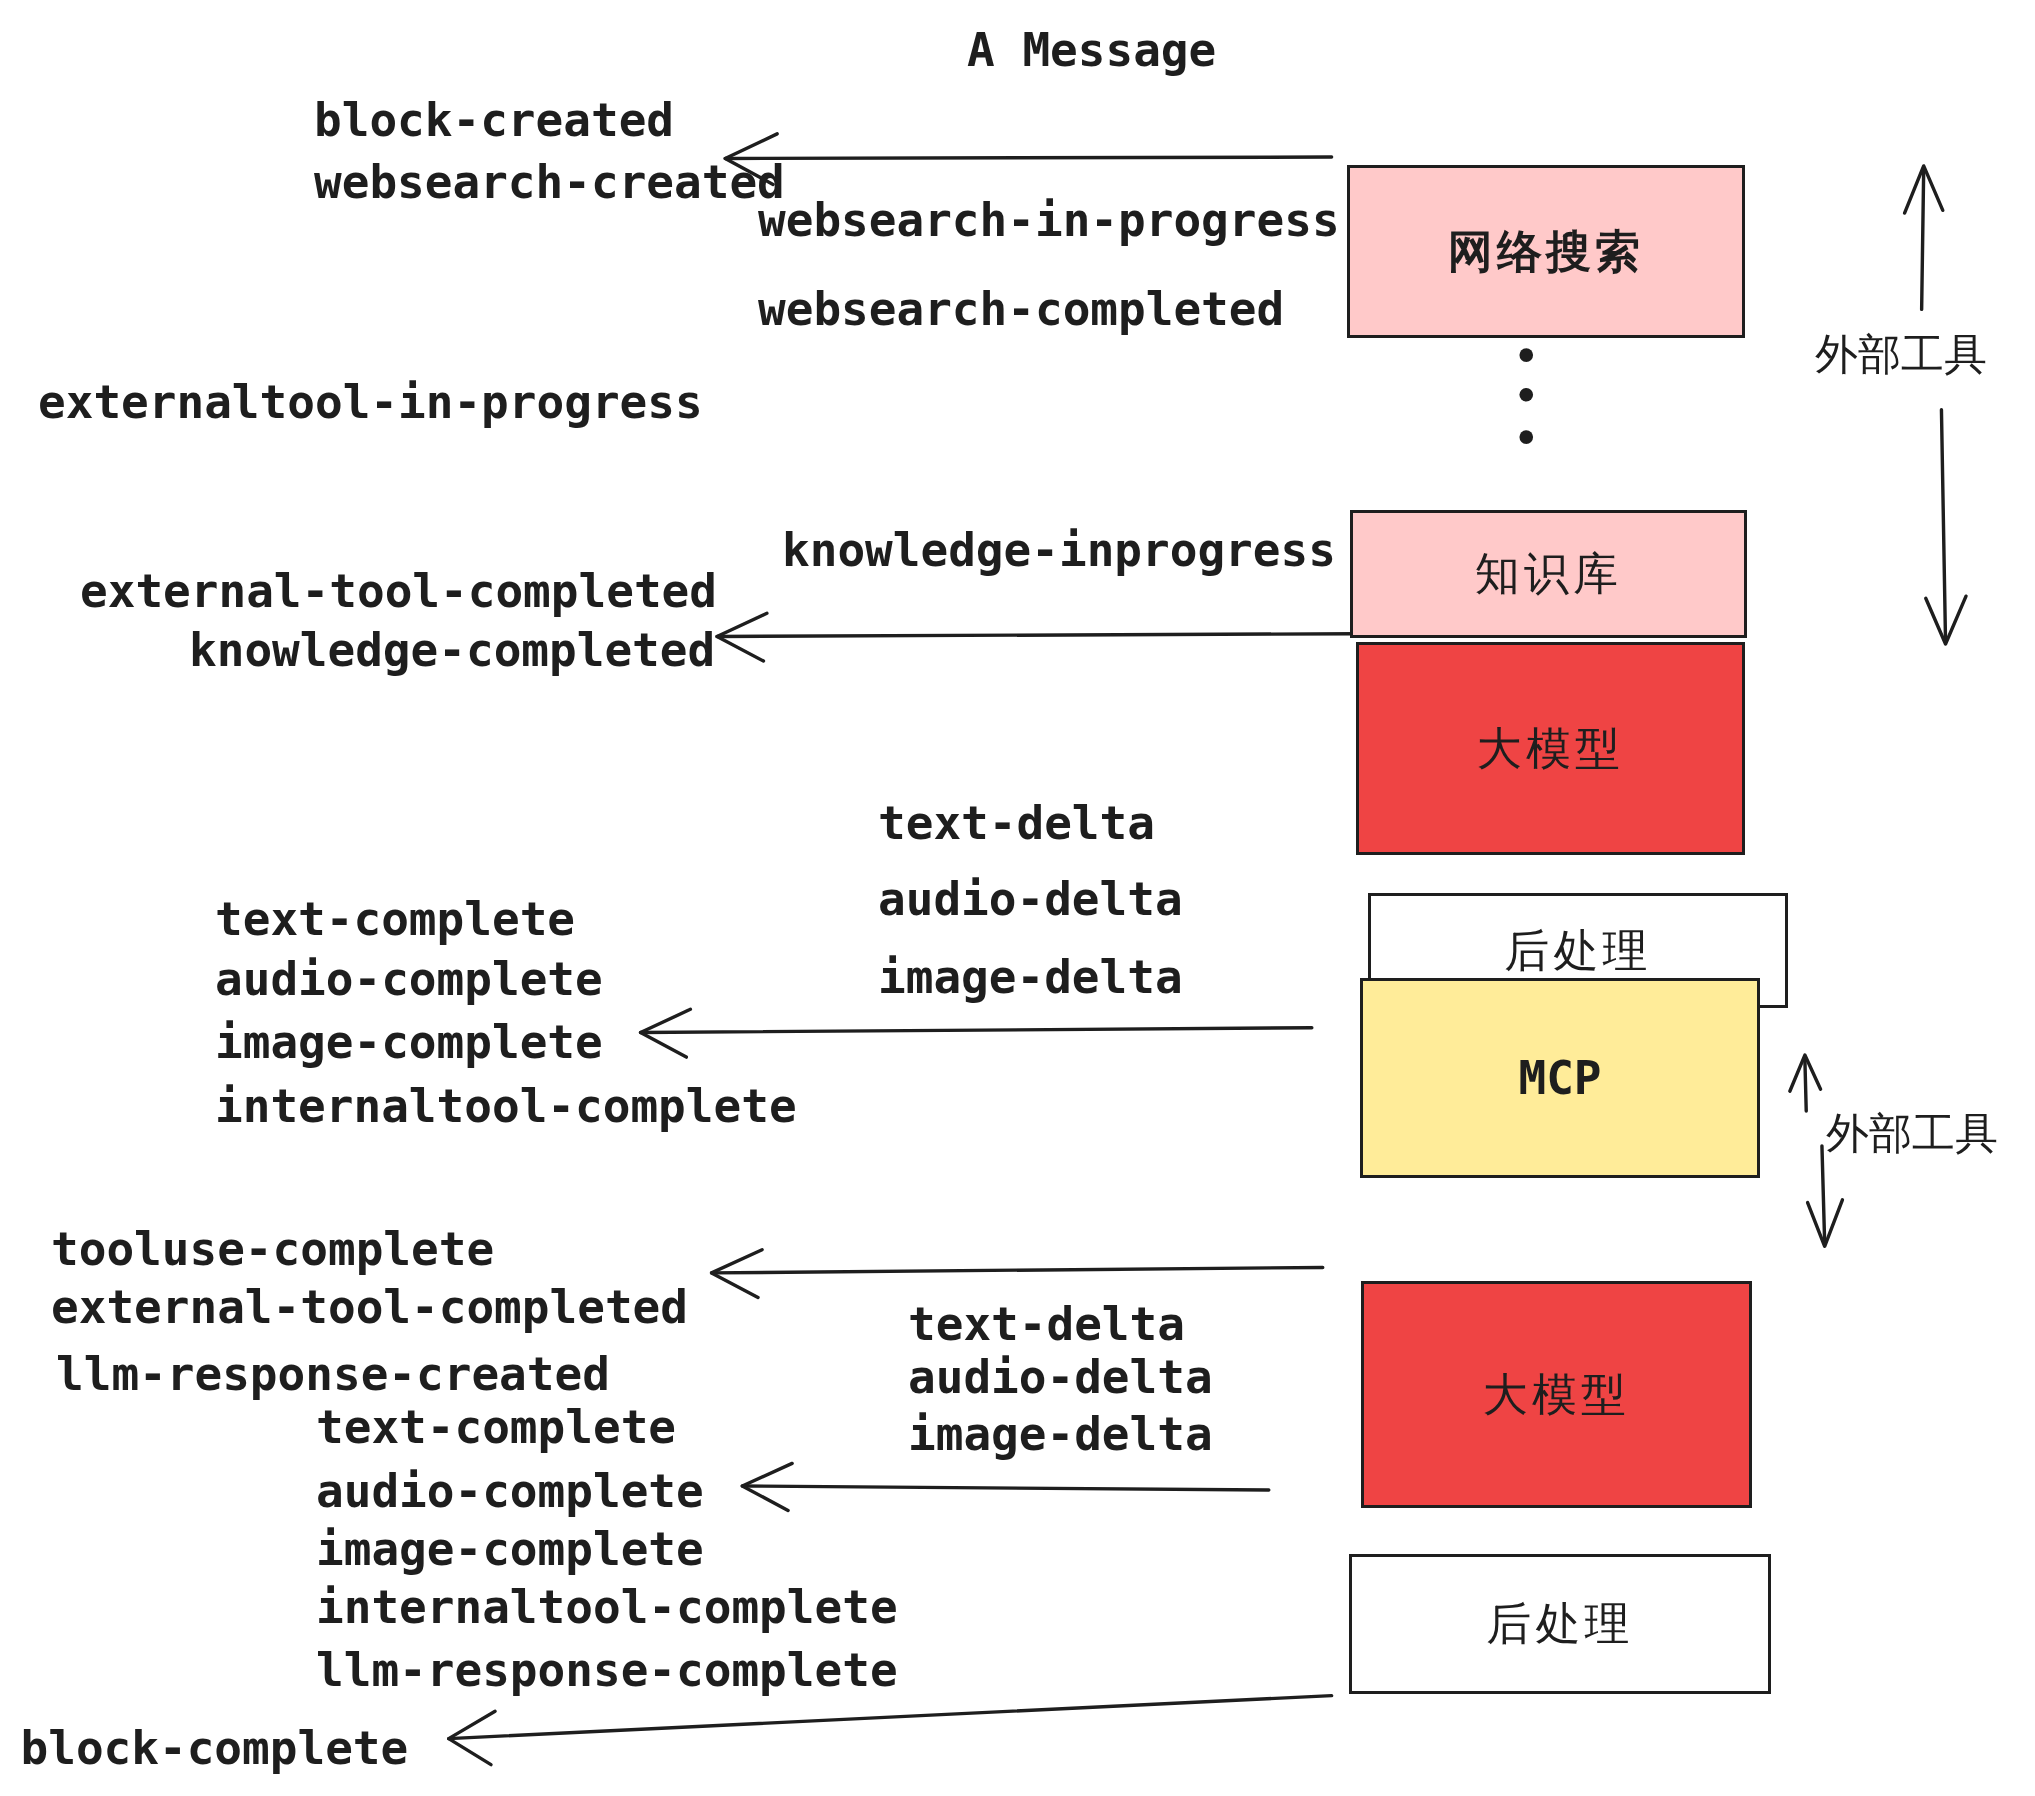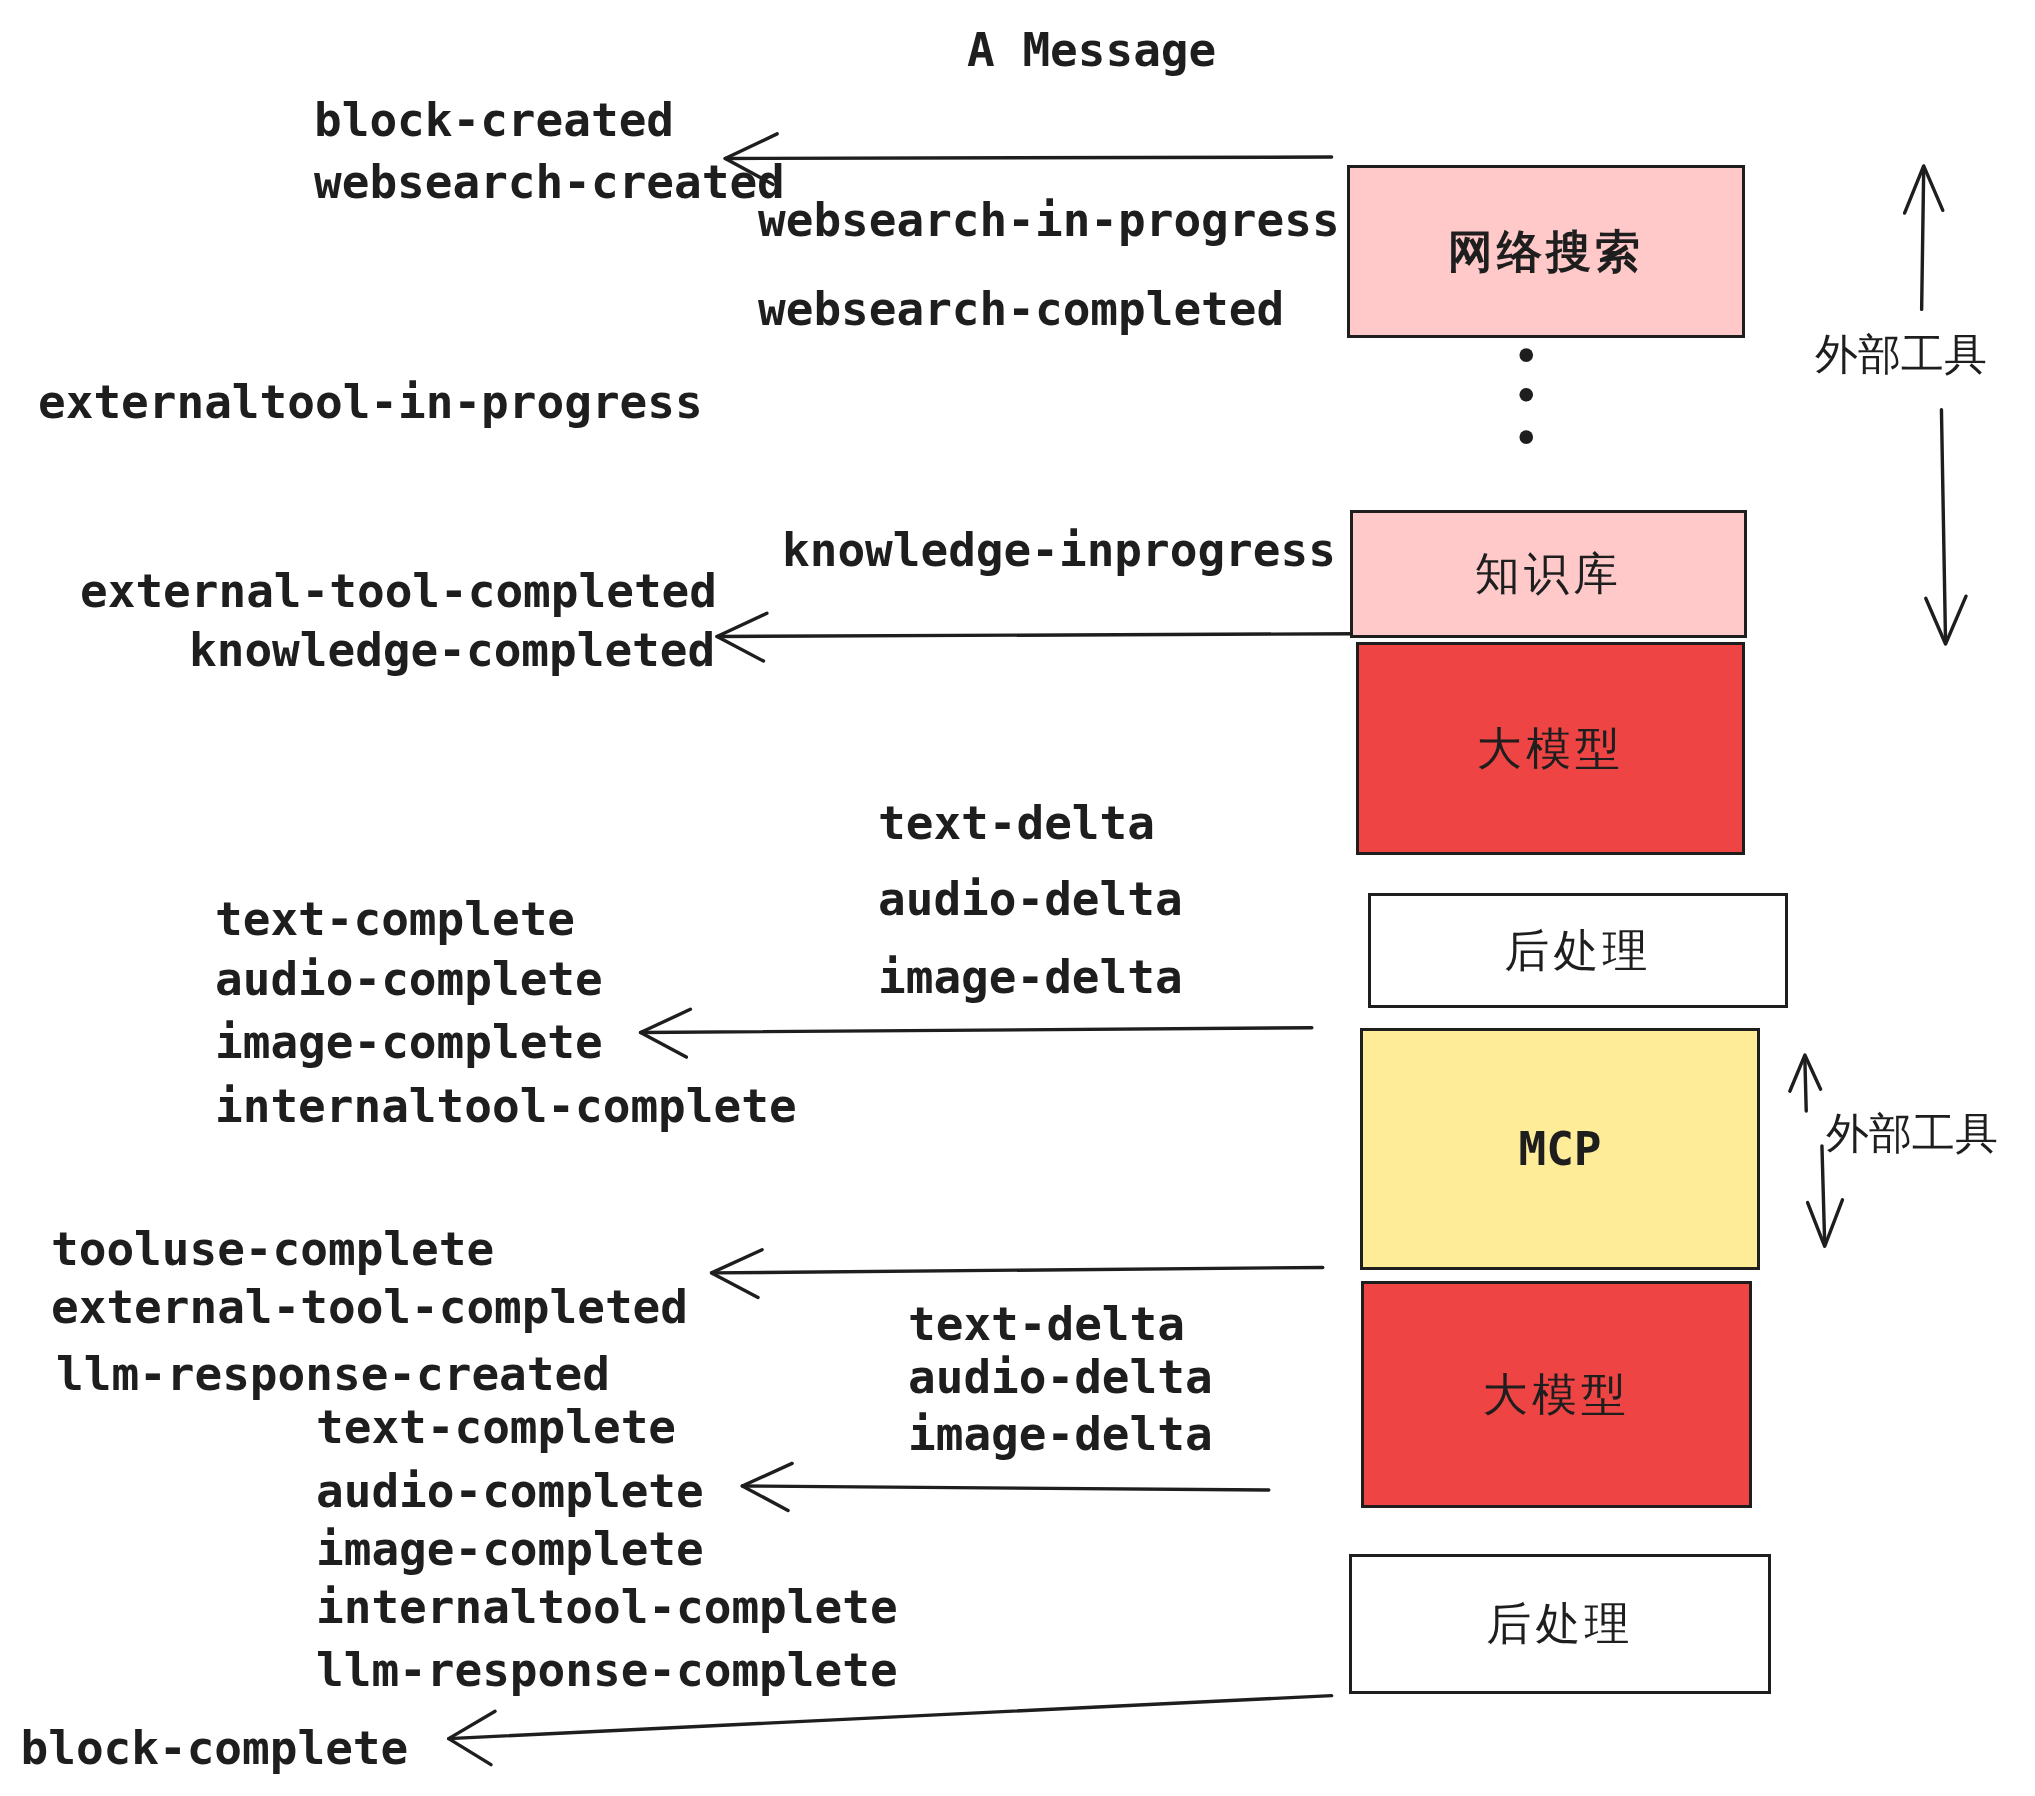--- a/index.html
+++ b/index.html
@@ -167,21 +167,21 @@
   </div>
   <div class="box fill-pink" style="left:1350px; top:510px;  width:397px; height:128px;">
     <span class="box-label">知识库</span>
   </div>
   <div class="box fill-green" style="left:1356px; top:642px;  width:389px; height:213px;">
     <span class="box-label">大模型</span>
   </div>
   <div class="box fill-white" style="left:1368px; top:893px; width:420px; height:115px;">
     <span class="box-label">后处理</span>
   </div>
-  <div class="box fill-yellow" style="left:1360px; top:1028px; width:400px; height:242px;">
+  <div class="box fill-yellow" style="left:1360px; top:978px; width:400px; height:200px;">
     <span class="box-label mcp-label">MCP</span>
   </div>
   <div class="box fill-green" style="left:1361px; top:1281px; width:391px; height:227px;">
     <span class="box-label">大模型</span>
   </div>
   <div class="box fill-white" style="left:1349px; top:1554px; width:422px; height:140px;">
     <span class="box-label">后处理</span>
   </div>
 
   <div class="side-label" style="left:1815px; top:355px;">外部工具</div>

